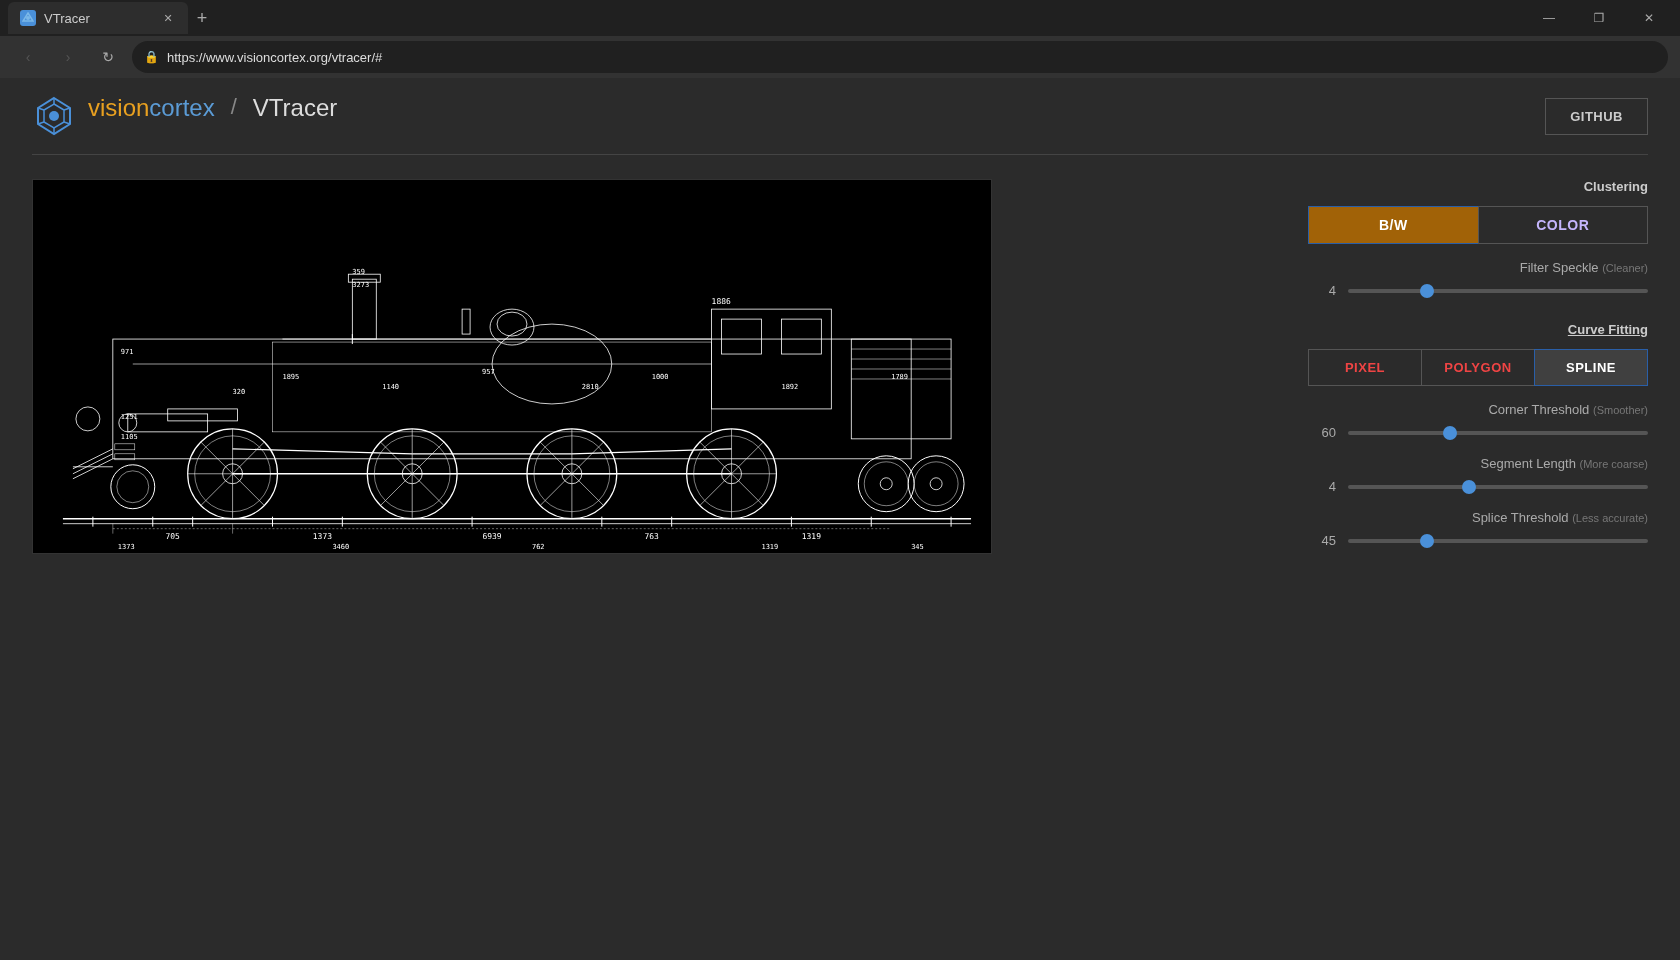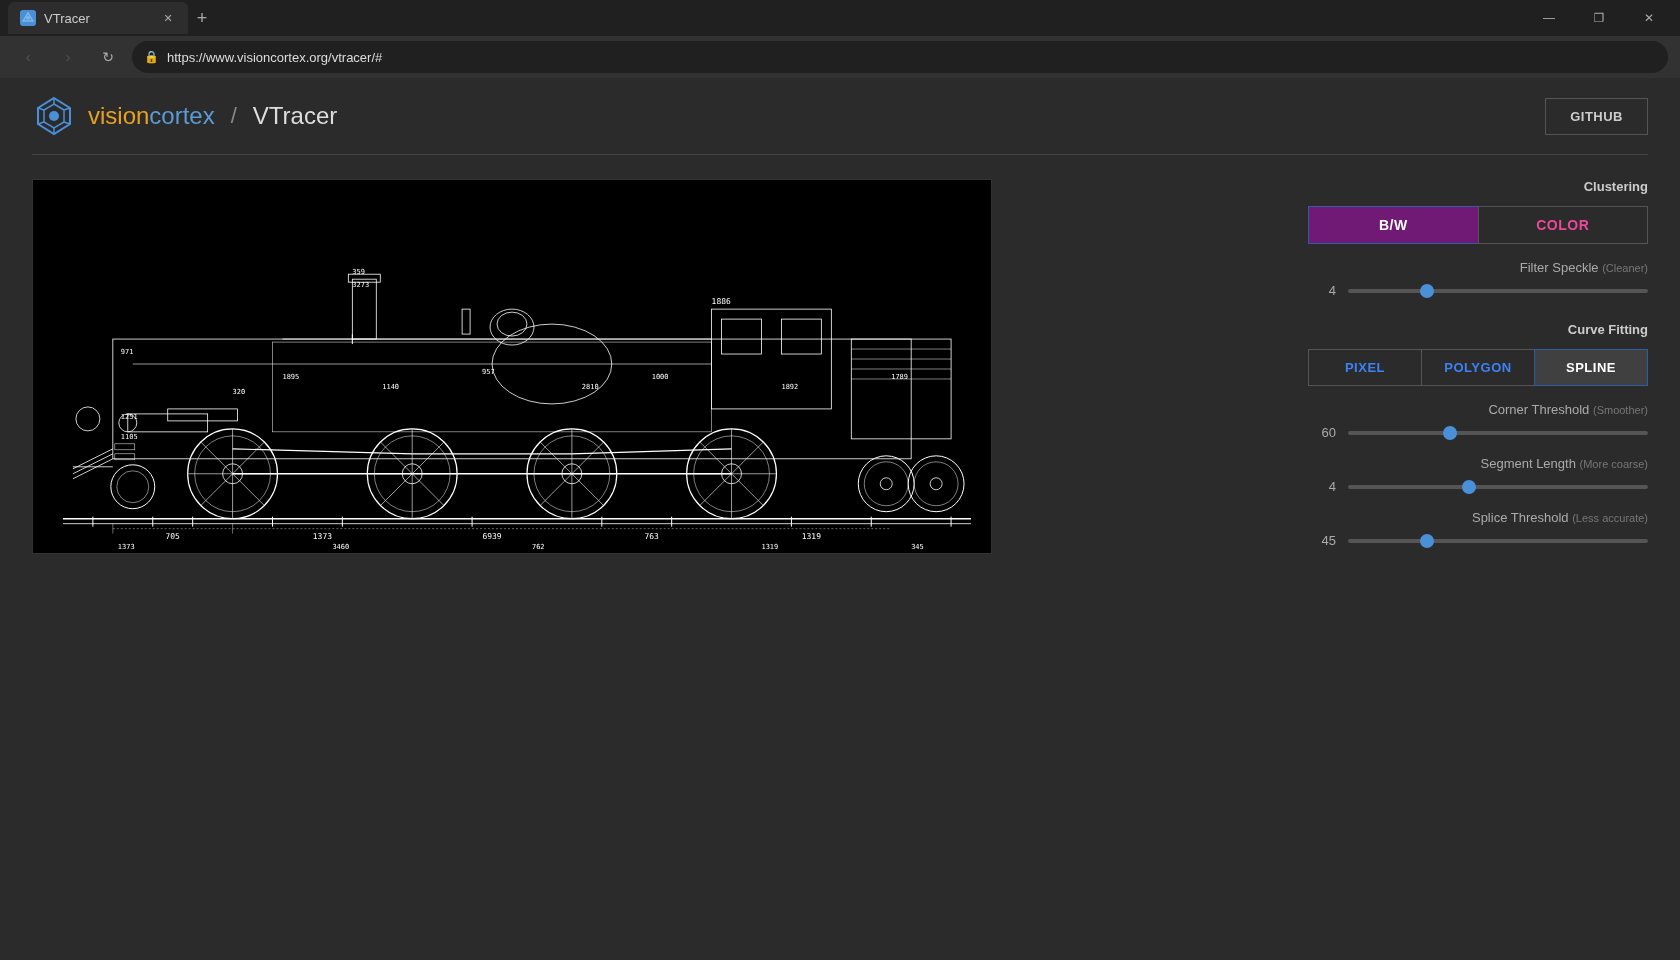--- a/index.html
+++ b/index.html
@@ -146,21 +146,20 @@
     .app-header {
       display: flex;
       align-items: center;
       justify-content: space-between;
       padding: 16px 32px;
       background: #2b2b2b;
     }
 
     .logo-area {
       display: flex;
-      align-items: center;
       gap: 12px;
     }
 
     .logo-icon {
       width: 44px;
       height: 44px;
     }
 
     .logo-text {
       font-size: 24px;
@@ -253,29 +252,29 @@
     .btn-group {
       display: flex;
       margin-bottom: 16px;
     }
 
     .btn-toggle {
       flex: 1;
       padding: 10px;
       background: transparent;
       border: 1px solid #555;
-      color: #ec4899;
+      color: #c4b5fd;
       font-size: 14px;
       font-weight: 600;
       cursor: pointer;
       letter-spacing: 0.5px;
     }
 
     .btn-toggle.active {
-      background: #701a75;
+      background: #a16207;
       border-color: #2a5fa8;
       color: #fff;
     }
 
     .btn-toggle:first-child { border-right: none; }
 
     .param-label {
       text-align: right;
       font-size: 13px;
       color: #aaa;
@@ -327,21 +326,21 @@
     .curve-btn-group {
       display: flex;
       margin-bottom: 16px;
     }
 
     .curve-btn {
       flex: 1;
       padding: 10px;
       background: transparent;
       border: 1px solid #555;
-      color: #3b82f6;
+      color: #ef4444;
       font-size: 13px;
       font-weight: 600;
       cursor: pointer;
       letter-spacing: 0.5px;
     }
 
     .curve-btn.active {
       background: #404040;
       border-color: #2a5fa8;
       color: #fff;
@@ -583,21 +582,21 @@
     </div>
 
     <div class="param-label">
       <span>Filter Speckle</span> <span class="sub">(Cleaner)</span>
     </div>
     <div class="slider-row">
       <span class="slider-value">4</span>
       <input type="range" min="0" max="16" value="4" style="flex: 1 1 0%; accent-color: rgb(74, 144, 217);">
     </div>
 
-    <div class="section-title curve-section" style="margin-top:24px;">Curve Fitting</div>
+    <div class="section-title curve-section" style="margin-top:24px;text-decoration:underline;">Curve Fitting</div>
     <div class="curve-btn-group">
       <button class="curve-btn">PIXEL</button>
       <button class="curve-btn">POLYGON</button>
       <button class="curve-btn active">SPLINE</button>
     </div>
 
     <div class="param-label">
       <span>Corner Threshold</span> <span class="sub">(Smoother)</span>
     </div>
     <div class="slider-row">

